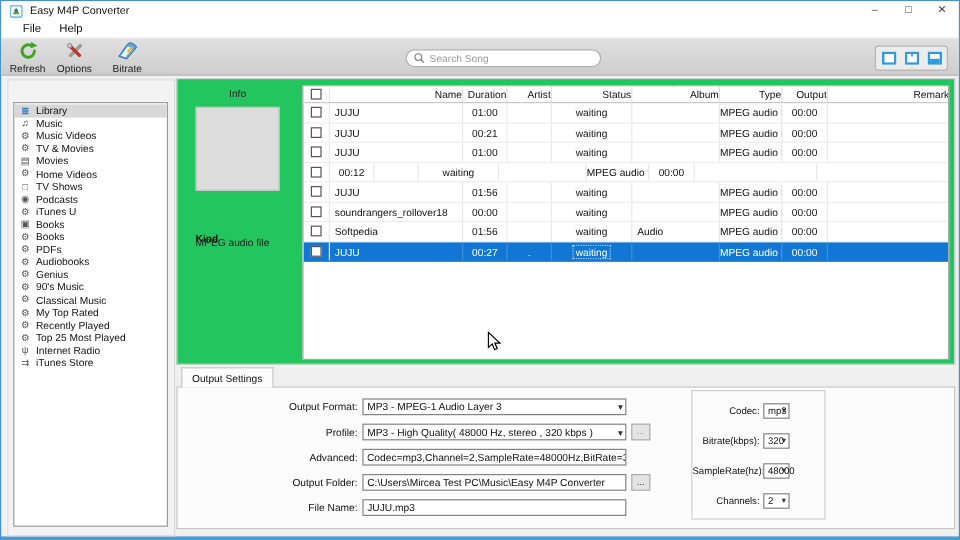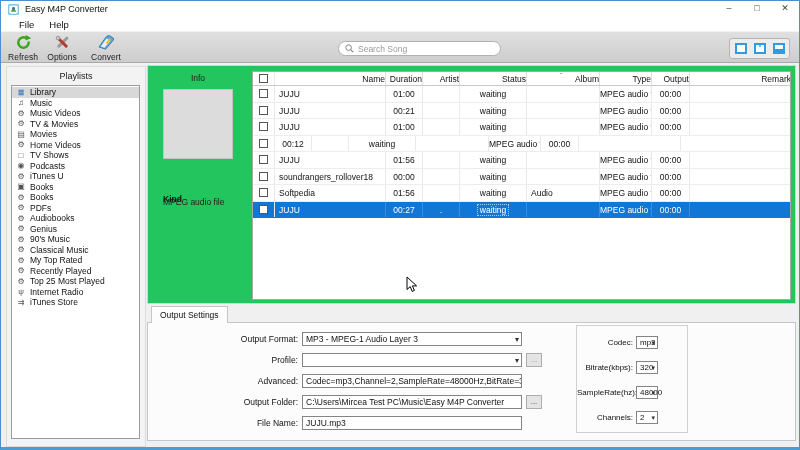--- a/index.html
+++ b/index.html
@@ -139,21 +139,21 @@
         <circle cx="4.3" cy="4.3" r="2" fill="#c9c9c9" stroke="#8a8a8a" stroke-width="0.8"></circle>
       </svg>
       <span>Options</span>
     </div>
     <div class="tool-btn tb-convert">
       <svg width="20" height="17" viewBox="0 0 20 17">
         <path d="M3 13 L10 3 Q12 0.8 14.2 2 L17.2 4 Q18.4 5 16.8 6.8 L9.6 15.2 Z" fill="#5aa7e0" stroke="#2d6da8" stroke-width="0.8"></path>
         <path d="M4.8 12.4 L10.6 4.6 L14.4 6.6 L8.6 13.8 Z" fill="#eaf3fb"></path>
         <polygon points="13.4,4.6 9.6,9.2 11.6,9.5 8.4,13.6 13.8,8.8 11.8,8.4 15.4,5.6" fill="#f7b500"></polygon>
       </svg>
-      <span>Convert</span>
+      <span>Bitrate</span>
     </div>
     <div class="searchbox">
       <svg width="9" height="9" viewBox="0 0 9 9">
         <circle cx="3.6" cy="3.6" r="2.8" fill="none" stroke="#828282" stroke-width="1"></circle>
         <line x1="5.8" y1="5.8" x2="8.2" y2="8.2" stroke="#828282" stroke-width="1.2"></line>
       </svg>
       <input placeholder="Search Song" style="">
     </div>
     <div class="view-group">
       <span class="vg-btn">
@@ -170,21 +170,20 @@
       <span class="vg-btn">
         <svg width="12" height="11" viewBox="0 0 12 11">
           <rect x="1" y="1" width="10" height="9" fill="#fff" stroke="#2f9ce2" stroke-width="2"></rect>
           <rect x="2" y="6" width="8" height="3.5" fill="#2f9ce2"></rect>
         </svg>
       </span>
     </div>
   </div>
 
   <div class="sidebar">
-    <div class="sb-title">Playlists</div>
     <div class="sb-list" id="playlist-list">
         <div class="sb-item sel">
           <span class="sb-ico library">≣</span>
           <span>Library</span>
         </div>
         <div class="sb-item">
           <span class="sb-ico music-note">♫</span>
           <span>Music</span>
         </div>
         <div class="sb-item">
@@ -402,20 +401,21 @@
       <span class="f-label">Output Format:</span>
       <div class="field combo">
         <span>MP3 - MPEG-1 Audio Layer 3</span>
         <span class="arr">▾</span>
       </div>
     </div>
 
     <div class="frow" style="top:30px; width:100%;">
       <span class="f-label">Profile:</span>
       <div class="field combo">
+        <span>MP3 - High Quality( 48000 Hz, stereo , 320 kbps )</span>
         <span class="arr">▾</span>
       </div>
       <button class="mini-btn dim">...</button>
     </div>
 
     <div class="frow" style="top:51px; width:100%;">
       <span class="f-label">Advanced:</span>
       <div class="field">
         <input value="Codec=mp3,Channel=2,SampleRate=48000Hz,BitRate=320kbps" style="">
       </div>

